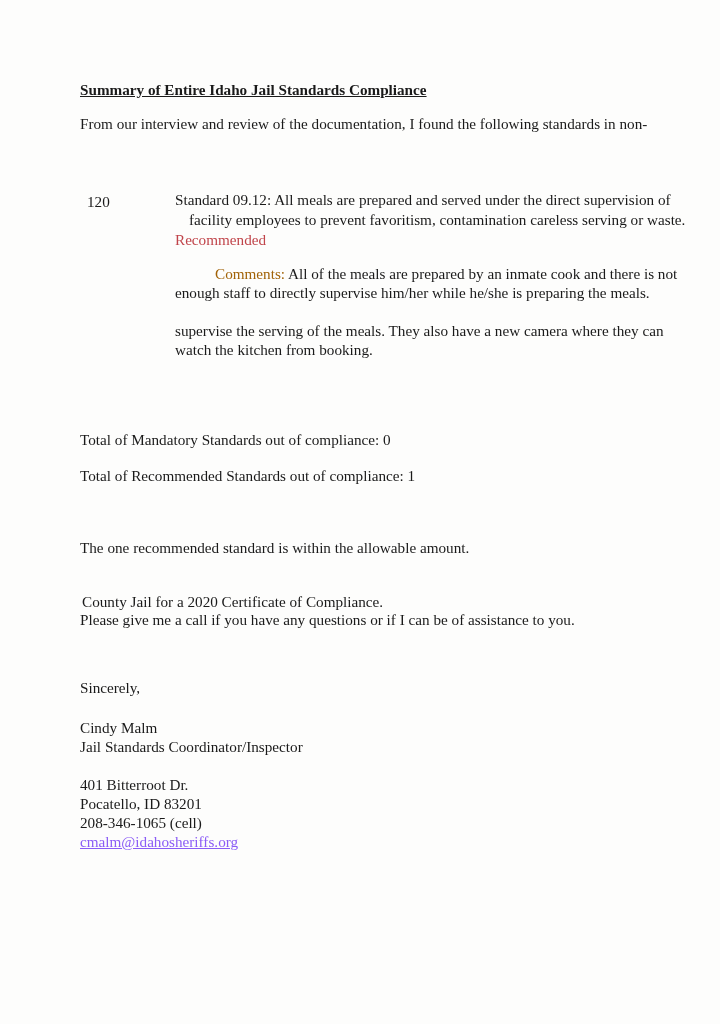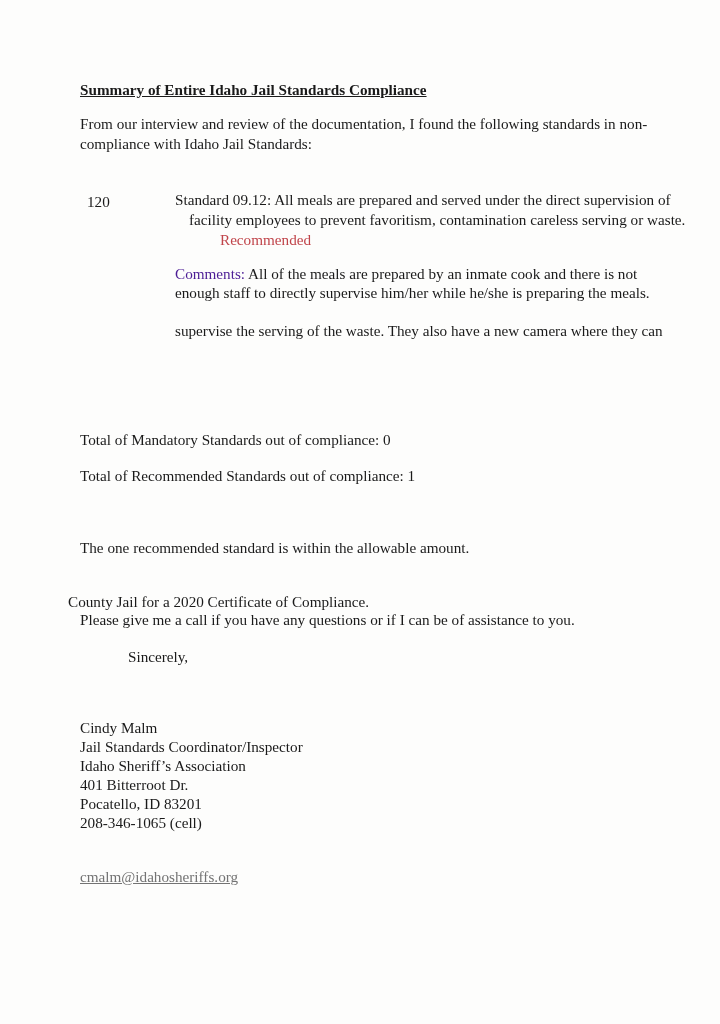--- a/index.html
+++ b/index.html
@@ -4,51 +4,50 @@
 <style>
   html, body { margin: 0; padding: 0; }
   body {
     width: 720px; height: 1024px; background: #fdfdfc;
     font-family: "Liberation Serif", "DejaVu Serif", serif;
     color: #1a1a1a; position: relative; overflow: hidden;
   }
   .page { position: absolute; left: 0; top: 0; width: 720px; height: 1024px; }
   .abs { position: absolute; font-size: 15.2px; line-height: 19px; white-space: nowrap; }
   .title { font-weight: bold; text-decoration: underline; font-size: 15.2px; }
-  .red { color: #c0444a; margin-left: 45px; }
-  .blue { color: #4c1d95; }
-  .link { color: #737373; text-decoration: underline; margin-top: 35px; }
+  .red { color: #c0444a; }
+  .blue { color: #a16207; margin-left: 40px; }
+  .link { color: #8b5cf6; text-decoration: underline; }
 </style>
 </head>
 <body>
 
 <div class="page">
   <div class="abs title" style="left:80px; top:80px;">Summary of Entire Idaho Jail Standards Compliance</div>
 
   <div class="abs" style="left:80px; top:114px;">From our interview and review of the documentation, I found the following standards in non-</div>
-  <div class="abs" style="left:80px; top:134px;">compliance with Idaho Jail Standards:</div>
 
   <div class="abs" style="left:87px; top:192px;">120</div>
   <div class="abs" style="left:175px; top:190px;">Standard 09.12: All meals are prepared and served under the direct supervision of</div>
   <div class="abs" style="left:175px; top:210px;margin-left:14px;">facility employees to prevent favoritism, contamination careless serving or waste.</div>
   <div class="abs red" style="left:175px; top:230px;">Recommended</div>
 
   <div class="abs" style="left:175px; top:264px;"><span class="blue">Comments:</span><span style="white-space:pre;"> All of the meals are prepared by an inmate cook and there is not</span></div>
   <div class="abs" style="left:175px; top:283px;">enough staff to directly supervise him/her while he/she is preparing the meals.</div>
-  <div class="abs" style="left:175px; top:321px;">supervise the serving of the waste.  They also have a new camera where they can</div>
+  <div class="abs" style="left:175px; top:321px;">supervise the serving of the meals.  They also have a new camera where they can</div>
+  <div class="abs" style="left:175px; top:340px;">watch the kitchen from booking.</div>
 
   <div class="abs" style="left:80px; top:430px;">Total of Mandatory Standards out of compliance:  0</div>
   <div class="abs" style="left:80px; top:466px;">Total of Recommended Standards out of compliance:  1</div>
 
   <div class="abs" style="left:80px; top:538px;">The one recommended standard is within the allowable amount.</div>
-  <div class="abs" style="left:68px; top:592px;">County Jail for a 2020 Certificate of Compliance.</div>
+  <div class="abs" style="left:82px; top:592px;">County Jail for a 2020 Certificate of Compliance.</div>
 
   <div class="abs" style="left:80px; top:610px;">Please give me a call if you have any questions or if I can be of assistance to you.</div>
-  <div class="abs" style="left:80px; top:647px;margin-left:48px;">Sincerely,</div>
+  <div class="abs" style="left:80px; top:678px;">Sincerely,</div>
 
   <div class="abs" style="left:80px; top:718px;">Cindy Malm</div>
   <div class="abs" style="left:80px; top:737px;">Jail Standards Coordinator/Inspector</div>
-  <div class="abs" style="left:80px; top:756px;">Idaho Sheriff’s Association</div>
   <div class="abs" style="left:80px; top:775px;">401 Bitterroot Dr.</div>
   <div class="abs" style="left:80px; top:794px;text-align:center;">Pocatello, ID  83201</div>
   <div class="abs" style="left:80px; top:813px;">208-346-1065 (cell)</div>
   <a class="abs link" style="left:80px; top:832px;">cmalm@idahosheriffs.org</a>
 </div>
 
 </body></html>

